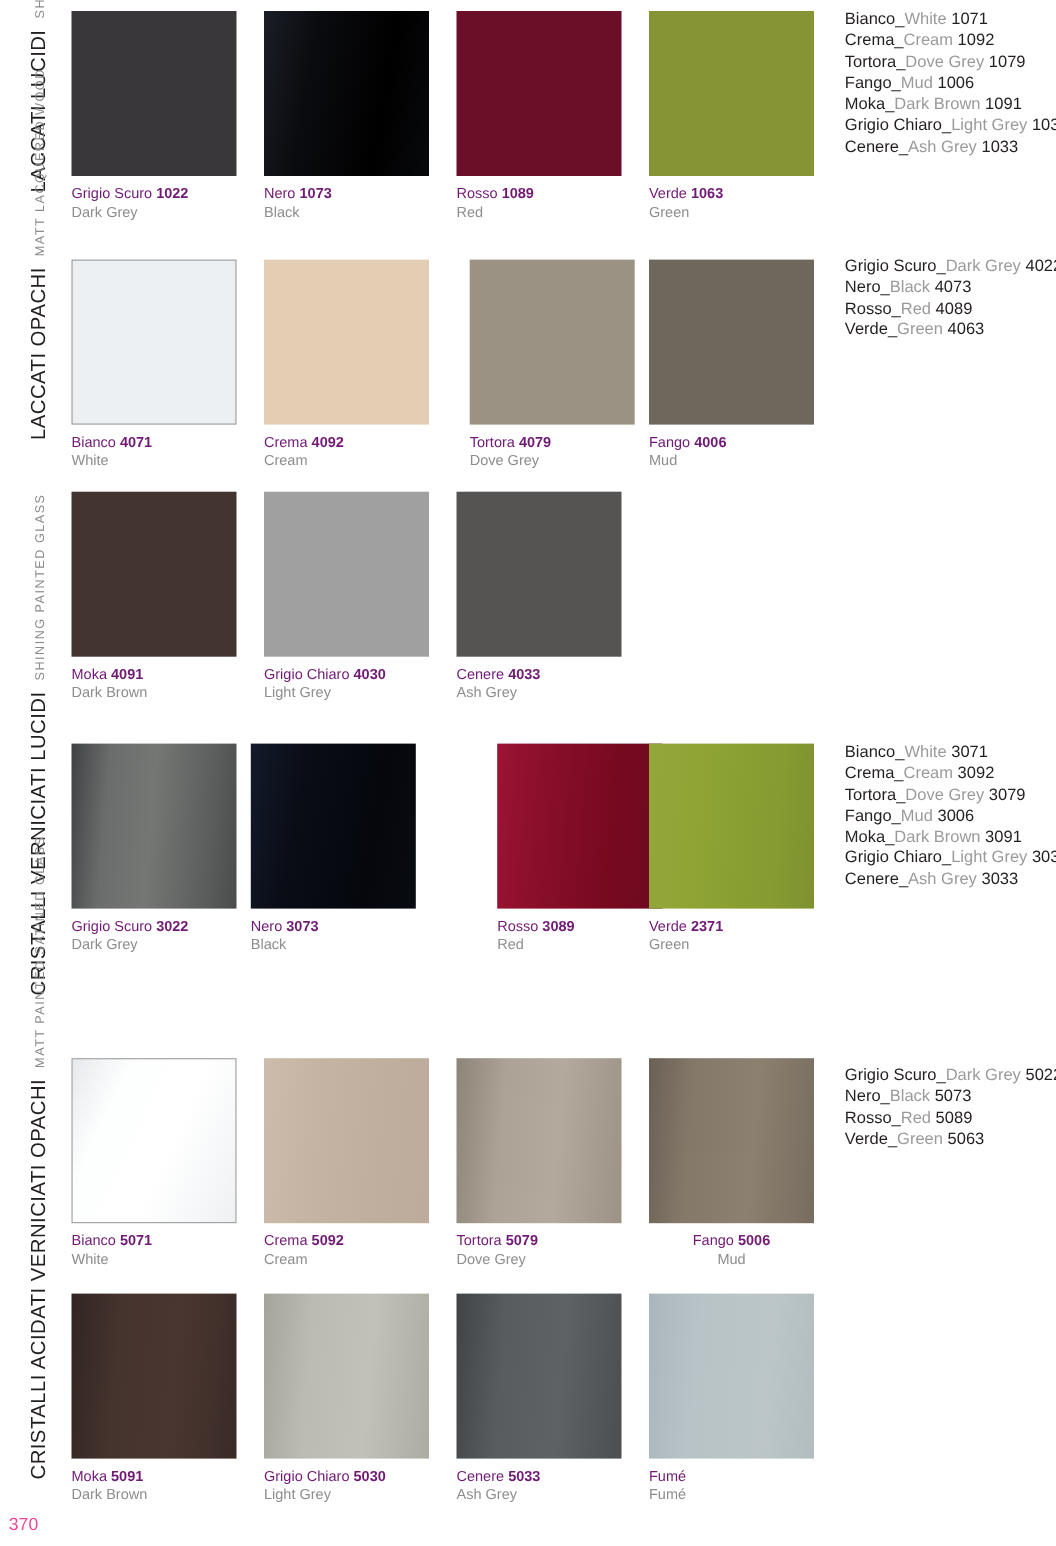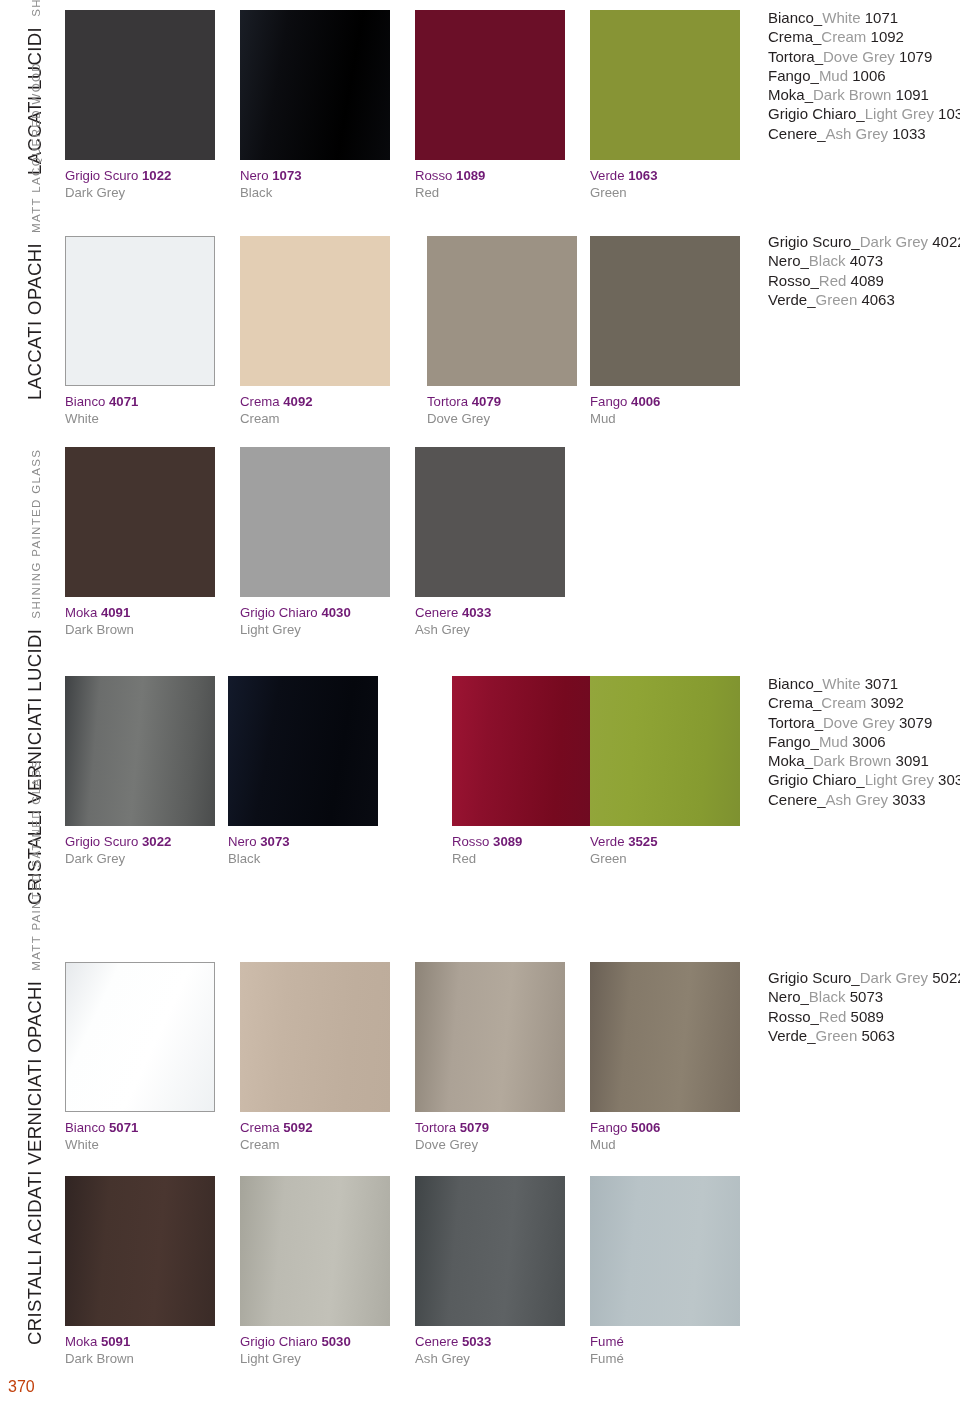--- a/index.html
+++ b/index.html
@@ -64,21 +64,21 @@
     white-space: nowrap;
   }
   .codelist .code .en { color: #9a9a9a; }
 
   
   .pagenum {
     position: absolute;
     left: 8px;
     top: 1378px;
     font-size: 16px;
-    color: #c2410c;
+    color: #ec4899;
   }
 </style>
 </head>
 <body>
 
 <div class="page">
 
   <div class="vlabel" style="left:24px; top:175px;">
     <span class="it">LACCATI LUCIDI</span>
     <span class="en">SHINING LACQUERED WOOD</span>
@@ -215,21 +215,21 @@
     <div class="cell" style="left:415px; top:0;margin-left:37px;">
       <span class="swatch" style="background:linear-gradient(95deg,#9c1433 0%,#8b0f2b 25%,#76091f 70%,#6d0b22 100%);"></span>
       <div class="caption">
         <div class="l1"><span>Rosso</span> <b>3089</b></div>
         <div class="l2">Red</div>
       </div>
     </div>
     <div class="cell" style="left:590px; top:0;">
       <span class="swatch" style="background:linear-gradient(95deg,#93a63c 0%,#8fa435 30%,#869b30 75%,#7e9130 100%);"></span>
       <div class="caption">
-        <div class="l1"><span>Verde</span> <b>3525</b></div>
+        <div class="l1"><span>Verde</span> <b>2371</b></div>
         <div class="l2">Green</div>
       </div>
     </div>
   </div>
 
   <div class="codelist" style="top:674px;">
     <div class="code"><span>Bianco_</span><span class="en">White</span><span> 3071</span></div>
     <div class="code"><span>Crema_</span><span class="en">Cream</span><span> 3092</span></div>
     <div class="code"><span>Tortora_</span><span class="en">Dove Grey</span><span> 3079</span></div>
     <div class="code"><span>Fango_</span><span class="en">Mud</span><span> 3006</span></div>
@@ -258,21 +258,21 @@
         <div class="l2">Cream</div>
       </div>
     </div>
     <div class="cell" style="left:415px; top:0;">
       <span class="swatch" style="background:linear-gradient(95deg,#8d8478 0%,#aca296 28%,#b3a99c 60%,#9c9286 100%);"></span>
       <div class="caption">
         <div class="l1"><span>Tortora</span> <b>5079</b></div>
         <div class="l2">Dove Grey</div>
       </div>
     </div>
-    <div class="cell" style="left:590px; top:0;">
+    <div class="cell" style="left:590px; top:0;text-align:center;">
       <span class="swatch" style="background:linear-gradient(95deg,#6a6055 0%,#847969 26%,#8c8170 62%,#776c5e 100%);"></span>
       <div class="caption">
         <div class="l1"><span>Fango</span> <b>5006</b></div>
         <div class="l2">Mud</div>
       </div>
     </div>
   </div>
 
   <div class="row" style="left:0; top:1176px;">
     <div class="cell" style="left:65px; top:0;">

